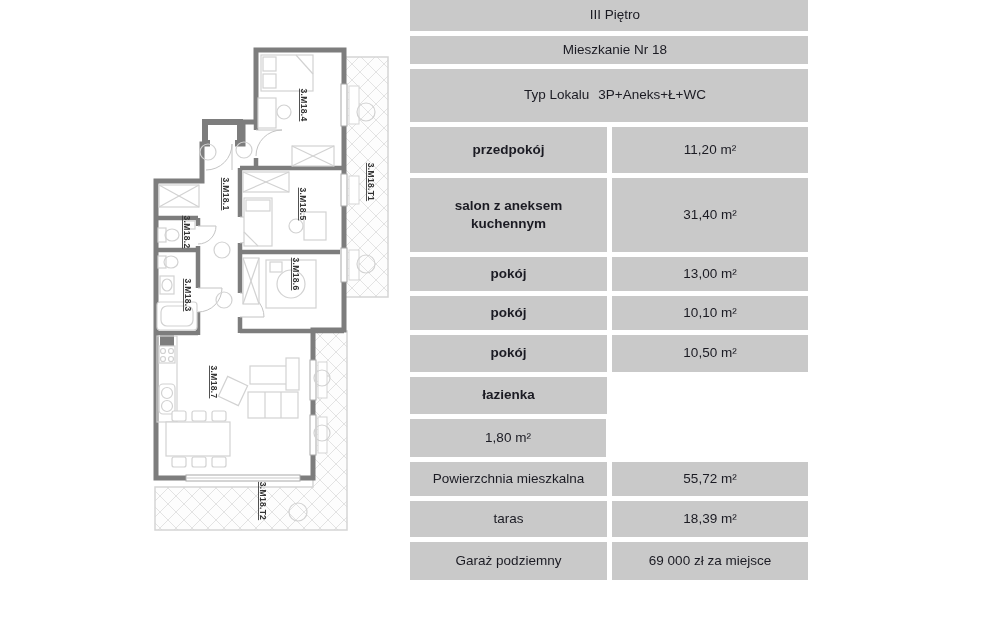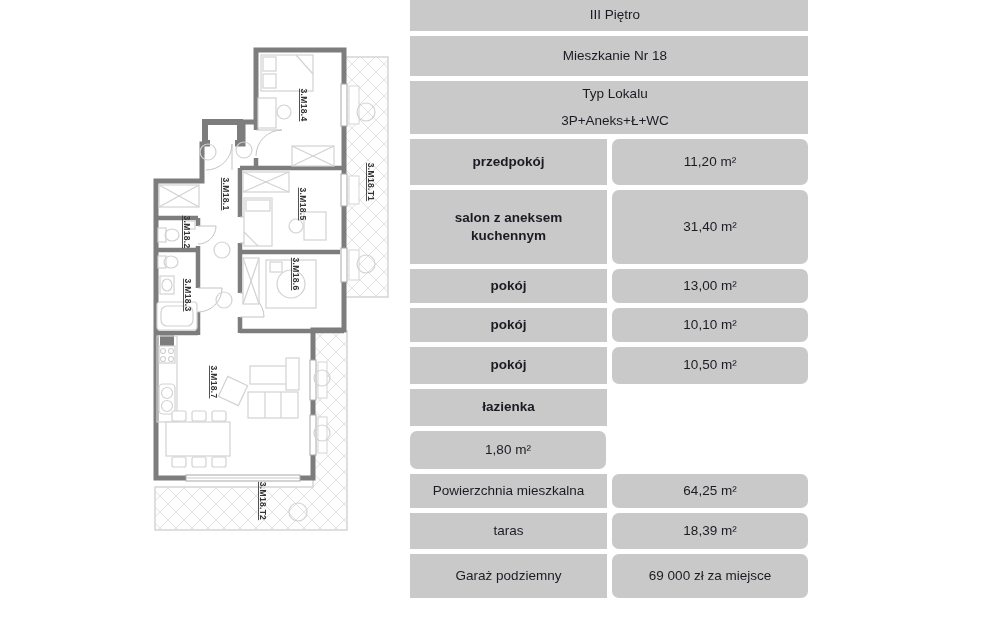--- a/index.html
+++ b/index.html
@@ -12,27 +12,27 @@
   
   .info-table{position:absolute;left:410px;top:0;width:398px;}
   .trow{display:flex;gap:5px;margin-bottom:5px;}
   .cell{
     background:#c9c9c9;color:#1b1b23;font-size:13.5px;
     display:flex;align-items:center;justify-content:center;text-align:center;
     line-height:1.35;
   }
   .cell.full{width:398px;padding-left:12px;}
   .cell.left{width:197px;font-weight:bold;}
-  .cell.right{width:196px;border-radius:7px;}
+  .cell.right{width:196px;}
   .cell .wrap{max-width:150px;}
-  .twolines{flex-direction:column;justify-content:center;gap:9px;}
+  .twolines{flex-direction:row;justify-content:center;gap:9px;}
   .bold .cell{font-weight:normal;}
-  .r1{height:31px}.r2{height:40px}.r3{height:53px}.r4{height:46px}
+  .r1{height:31px}.r2{height:28px}.r3{height:53px}.r4{height:46px}
   .r5{height:74px}.r6{height:34px}.r7{height:34px}.r8{height:37px}
-  .r9{height:37px}.r10{height:38px}.r11{height:34px}.r12{height:36px}.r13{height:44px}
+  .r9{height:37px}.r10{height:38px}.r11{height:34px}.r12{height:36px}.r13{height:38px}
 </style>
 </head>
 <body>
 
 <svg id="plan" viewBox="0 0 430 622">
   <defs>
     <pattern id="hatch" width="16" height="16" patternUnits="userSpaceOnUse">
       <rect width="16" height="16" fill="#fdfdfd"></rect>
       <path d="M0,16 L16,0 M0,0 L16,16" stroke="#e3e3e3" stroke-width="1" fill="none"></path>
     </pattern>
@@ -242,21 +242,21 @@
     <div class="cell right">10,50 m²</div>
   </div>
   <div class="trow r9">
     <div class="cell left">łazienka</div>
   </div>
   <div class="trow r10">
     <div class="cell right">1,80 m²</div>
   </div>
   <div class="trow r11 bold">
     <div class="cell left">Powierzchnia mieszkalna</div>
-    <div class="cell right">64,25 m²</div>
+    <div class="cell right">55,72 m²</div>
   </div>
   <div class="trow r12 bold">
     <div class="cell left">taras</div>
     <div class="cell right">18,39 m²</div>
   </div>
   <div class="trow r13 bold">
     <div class="cell left">Garaż podziemny</div>
     <div class="cell right">69 000 zł za miejsce</div>
   </div>
 </div>

